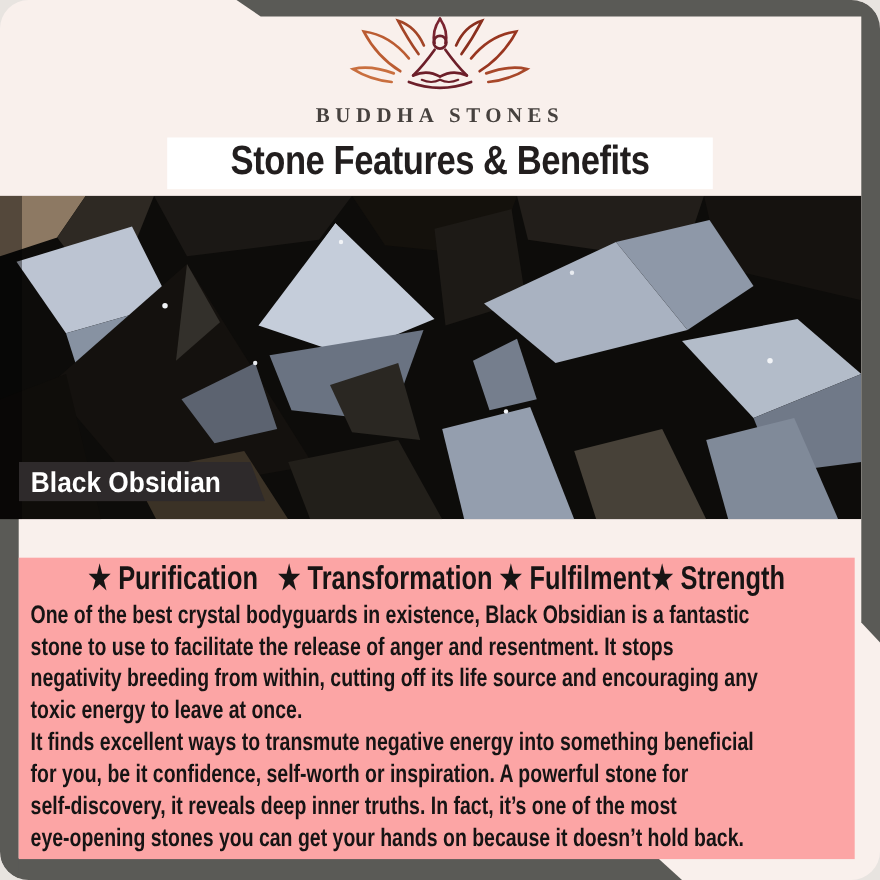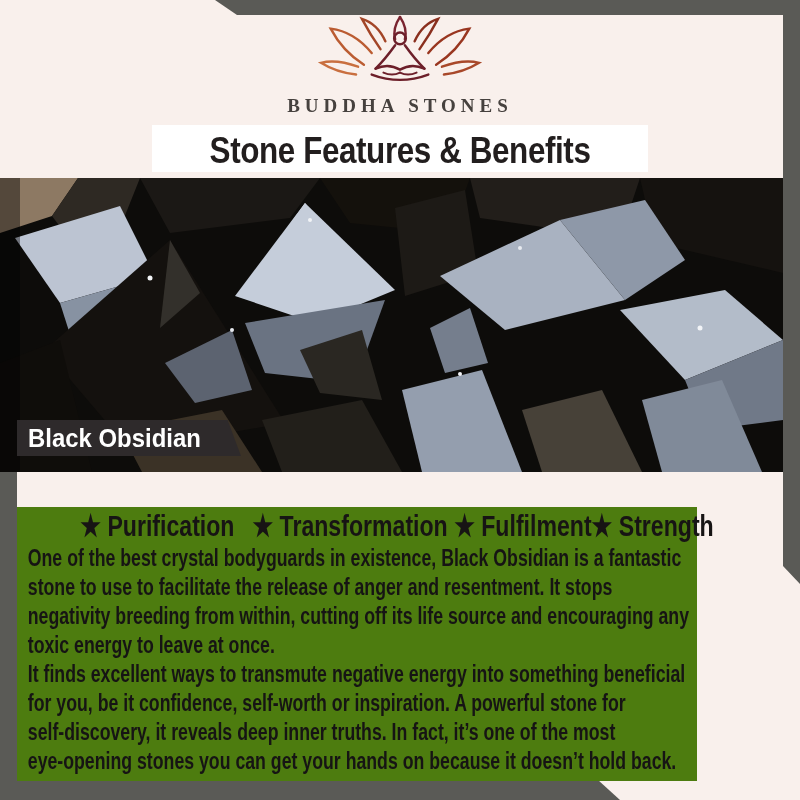--- a/index.html
+++ b/index.html
@@ -1,48 +1,49 @@
 <!DOCTYPE html>
 <html><head>
 <meta charset="utf-8">
 <style>
   html,body{margin:0;padding:0;background:#e8e4e0;}
   .canvas{
     position:relative;width:800px;height:800px;overflow:hidden;
     background:#f9f0ec;
     font-family:"Liberation Sans", sans-serif;
+    border-radius:26px;
   }
   .accent-svg{position:absolute;left:0;top:0;width:800px;height:800px;pointer-events:none;}
   .logo-wrap{position:absolute;left:50%;top:14px;transform:translateX(-50%);width:170px;height:82px;}
   .brand-name{
     position:absolute;left:0;right:0;top:95px;text-align:center;
     font-family:"Liberation Serif", serif;font-size:19px;letter-spacing:5px;
     color:#46413e;font-weight:600;
   }
   .title-banner{
     position:absolute;left:152px;top:125px;width:496px;height:47px;background:#ffffff;
-    display:flex;align-items:flex-end;justify-content:center;
+    display:flex;align-items:flex-start;justify-content:center;
   }
   .title-banner .title-text{
     font-size:37px;font-weight:700;color:#221e1e;white-space:nowrap;
     transform:scaleX(0.85);letter-spacing:-0.5px;
   }
   .photo{position:absolute;left:0;top:178px;width:783px;height:294px;}
   .photo svg{display:block;width:783px;height:294px;}
   .photo-label{
     position:absolute;left:17px;top:420px;width:224px;height:36px;
     background:#2e2a2b;clip-path:polygon(0 0,94% 0,100% 100%,0 100%);
     display:flex;align-items:center;
   }
   .photo-label .label-text{
     color:#ffffff;font-weight:700;font-size:26px;padding-left:12px;
     transform:scaleX(0.92);transform-origin:left center;white-space:nowrap;
   }
   .card{
-    position:absolute;left:17px;top:507px;width:680px;height:274px;background:#4d7c0f;
+    position:absolute;left:17px;top:507px;width:760px;height:274px;background:#fca5a5;
   }
   .features-line{
     width:987px;transform:scaleX(0.77);transform-origin:top left;
     margin-top:4px;text-align:center;white-space:nowrap;
     font-size:30px;font-weight:700;color:#171414;line-height:30px;
   }
   .body-text{
     width:987px;transform:scaleX(0.77);transform-origin:top left;
     margin-top:3px;padding-left:14px;
     font-size:23px;font-weight:700;color:#161414;line-height:29px;

